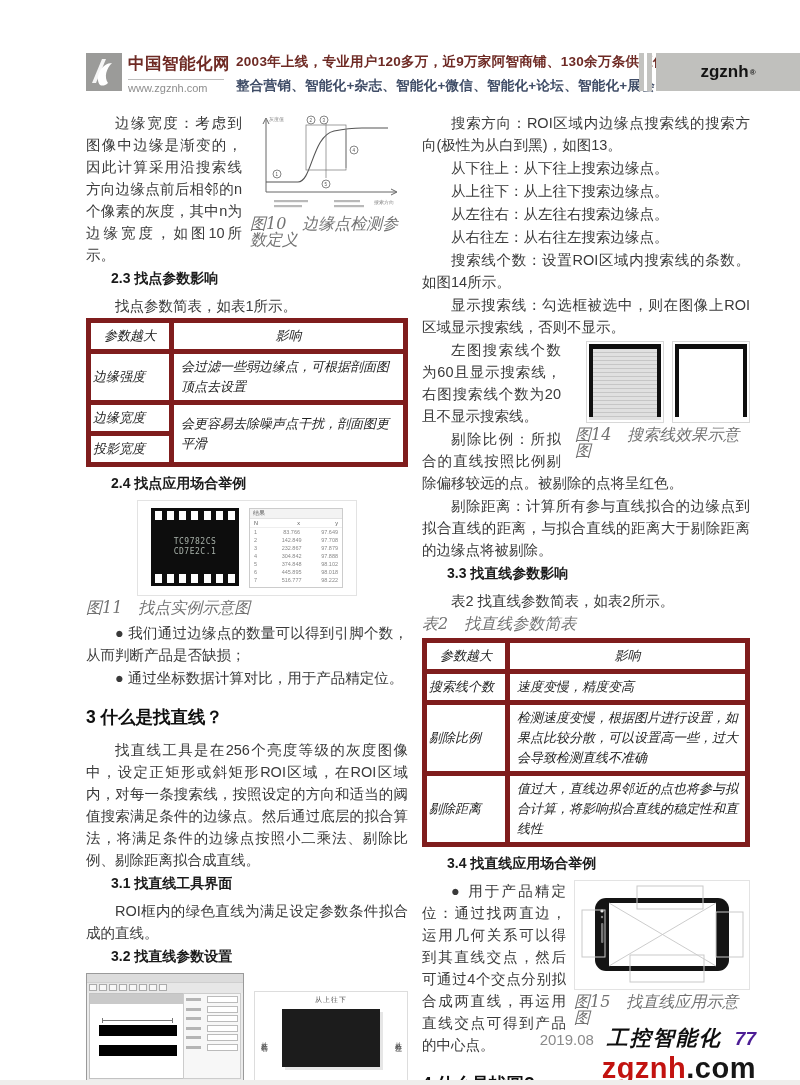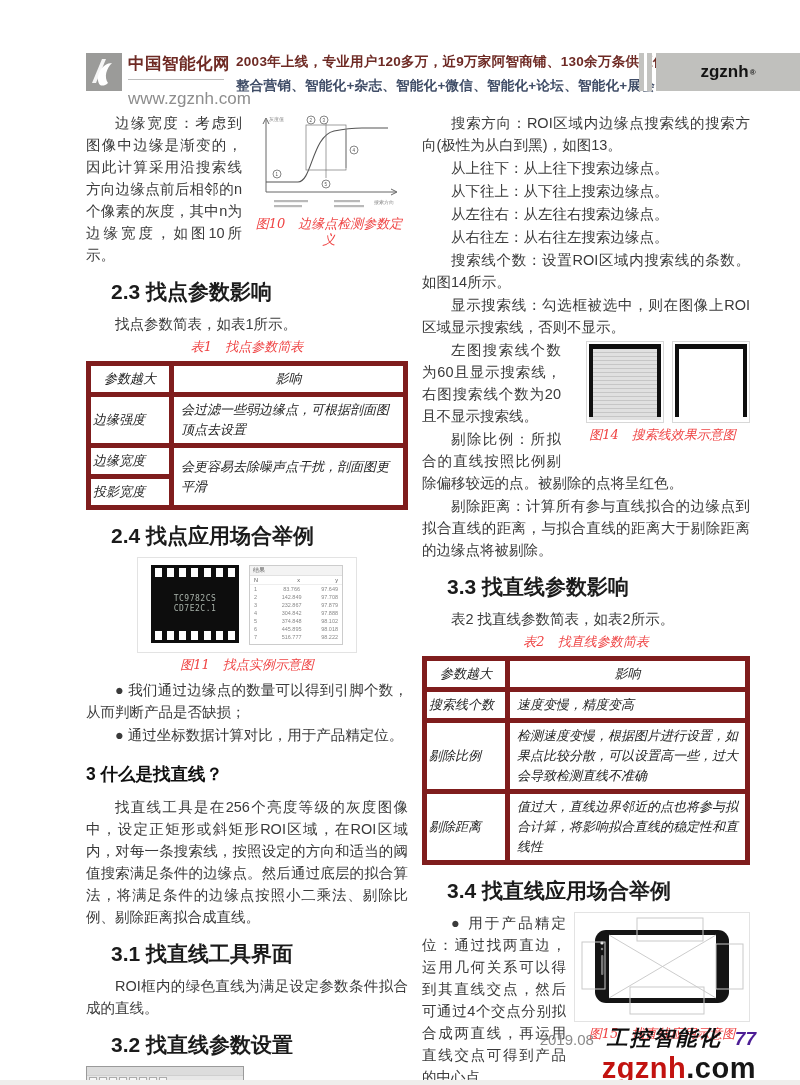--- a/index.html
+++ b/index.html
@@ -5,40 +5,40 @@
   html,body{margin:0;padding:0;background:#fff;}
   .page{width:800px;height:1085px;position:relative;background:#ffffff;overflow:hidden;
         font-family:"Liberation Sans","DejaVu Sans",sans-serif;color:#3a3a3a;}
 
   
   .header{position:absolute;top:53px;left:86px;display:flex;align-items:flex-start;}
   .logo-box{width:36px;height:38px;background:#9b9b99;position:relative;flex:0 0 auto;}
   .logo-box svg{position:absolute;inset:0;}
   .logo-txt{margin-left:6px;width:96px;}
   .brand-cn{font-size:16.5px;font-weight:bold;color:#6e2a24;letter-spacing:.5px;white-space:nowrap;}
-  .brand-site{font-size:17px;color:#8d8d8d;margin-top:4px;border-top:1px solid #bdbdbd;padding-top:9px;}
+  .brand-site{font-size:11px;color:#8d8d8d;margin-top:4px;border-top:1px solid #bdbdbd;padding-top:2px;}
   .tagline{margin-left:12px;}
   .tag1{font-size:13.5px;font-weight:bold;color:#6e2a24;letter-spacing:.3px;white-space:nowrap;}
   .tag2{font-size:13.5px;font-weight:bold;color:#3f4c66;margin-top:6px;letter-spacing:.3px;white-space:nowrap;}
   .badge-stripes{position:absolute;top:53px;right:148px;width:13px;height:38px;
         background:linear-gradient(90deg,#c3c3c0 0 5px,#ffffff 5px 8px,#c3c3c0 8px 13px);}
   .badge{position:absolute;top:53px;right:0;width:144px;height:38px;background:#c0c0bd;
         display:flex;align-items:center;justify-content:center;font-weight:bold;font-size:17px;color:#141414;}
   .badge sup{font-size:8px;margin-left:1px;}
 
   
   .cols{position:absolute;top:112px;left:86px;width:664px;display:flex;gap:14px;}
   .colL{width:322px;flex:0 0 auto;}
   .colR{width:328px;flex:0 0 auto;}
   p{margin:0 0 1px 0;text-align:justify;font-size:14.5px;line-height:22px;}
   .ind{text-indent:2em;}
-  h3{font-size:21px;color:#1b1b1b;margin:12px 0 7px 0;padding-left:25px;font-weight:bold;}
+  h3{font-size:14px;color:#1b1b1b;margin:4px 0 7px 0;padding-left:25px;font-weight:bold;}
   h2{font-size:17.5px;color:#0f0f0f;margin:16px 0 10px 0;font-weight:bold;}
-  .caption{font-family:"DejaVu Serif","Liberation Serif",serif;font-style:italic;font-size:13px;
-        color:#ef4444;text-align:center;margin:4px 0 6px 0;line-height:16px;}
+  .caption{font-family:"DejaVu Serif","Liberation Serif",serif;font-style:italic;font-size:16px;
+        color:#737373;margin:4px 0 6px 0;line-height:16px;}
 
   
   .dtable{width:100%;border-collapse:collapse;font-family:"DejaVu Serif","Liberation Serif",serif;
         font-style:italic;font-size:13px;color:#222;margin:0 0 8px 0;}
   .dtable th,.dtable td{border:5px solid #7f1d1d;padding:3px 7px;font-weight:normal;line-height:20px;text-align:left;}
   .dtable th{text-align:center;}
   .dtable td.param{text-align:left;width:74px;padding:3px 2px;}
 
   
   .fig10{float:right;width:158px;margin:0 0 4px 8px;}
@@ -175,21 +175,20 @@
             <rect x="24" y="93" width="28" height="2.2" fill="#b9b9b9"></rect>
             <rect x="84" y="93" width="30" height="2.2" fill="#b9b9b9"></rect>
           </svg>
           <div class="caption">图10　边缘点检测参数定义</div>
         </div>
         <p class="ind">边缘宽度：考虑到图像中边缘是渐变的，因此计算采用沿搜索线方向边缘点前后相邻的n个像素的灰度，其中n为边缘宽度，如图10所示。</p>
       </div>
 
       <h3>2.3 找点参数影响</h3>
       <p class="ind">找点参数简表，如表1所示。</p>
-      <div class="caption">表1　找点参数简表</div>
 
       <table class="dtable">
         <tbody>
             <tr>
           <th>参数越大</th>
           <th>影响</th>
         </tr>
         <tr>
           <td class="param">边缘强度</td>
           <td>会过滤一些弱边缘点，可根据剖面图顶点去设置</td>
@@ -350,22 +349,22 @@
             <div class="f13lab f13l">从左往右</div>
             <div class="f13lab f13r">从右往左</div>
           </div>
 
         </div>
       </div>
     </div>
 
     <div class="colR">
       <p class="ind">搜索方向：ROI区域内边缘点搜索线的搜索方向(极性为从白到黑)，如图13。</p>
+      <p class="ind">从下往上：从下往上搜索边缘点。</p>
       <p class="ind">从上往下：从上往下搜索边缘点。</p>
-      <p class="ind">从下往上：从下往上搜索边缘点。</p>
       <p class="ind">从左往右：从左往右搜索边缘点。</p>
       <p class="ind">从右往左：从右往左搜索边缘点。</p>
       <p class="ind">搜索线个数：设置ROI区域内搜索线的条数。如图14所示。</p>
       <p class="ind">显示搜索线：勾选框被选中，则在图像上ROI区域显示搜索线，否则不显示。</p>
 
       <div>
         <div class="fig14">
           <div class="f14sqs">
             <div class="sq sq-lines">
               <div class="sq-in">

